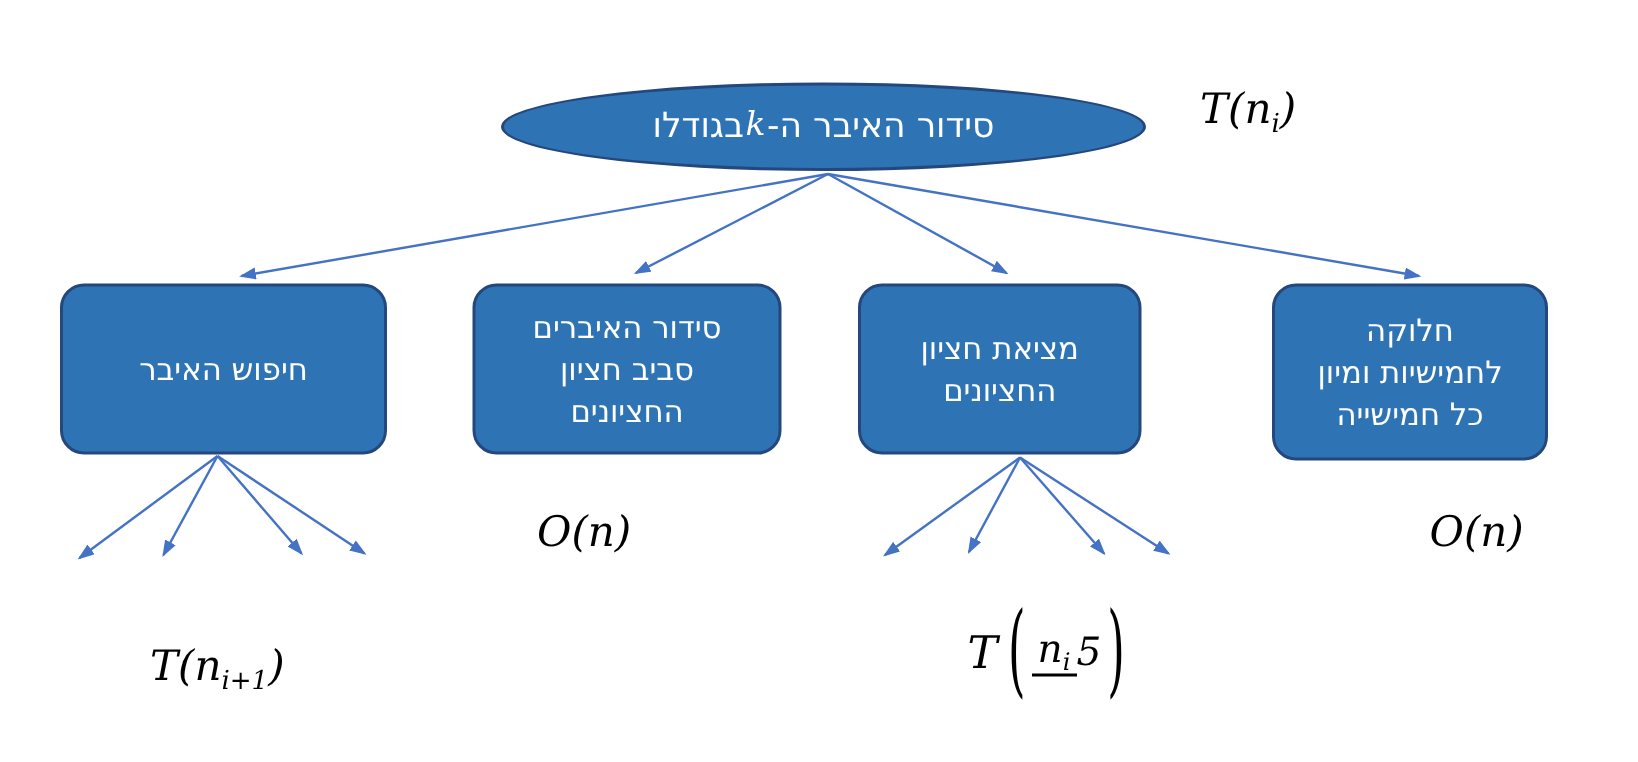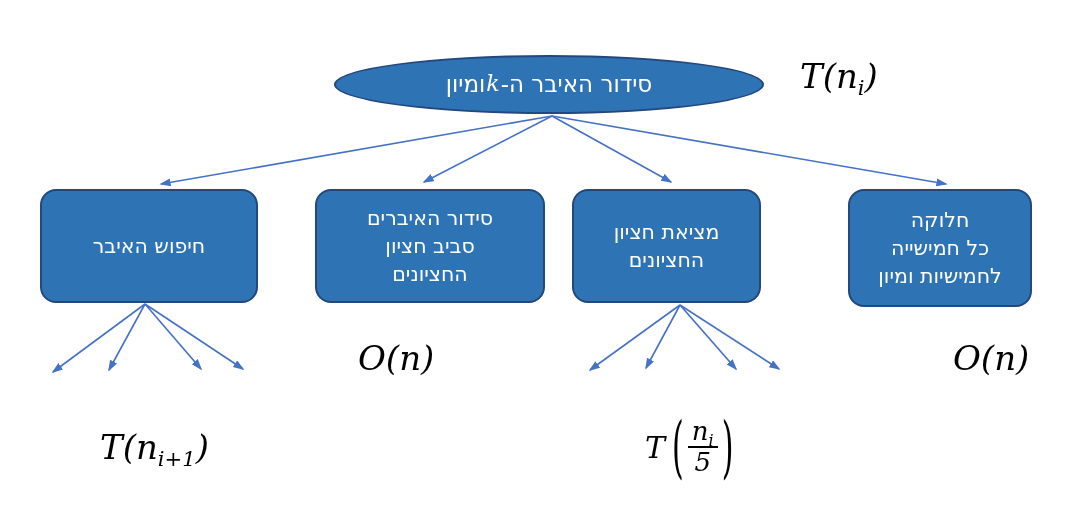--- a/index.html
+++ b/index.html
@@ -31,41 +31,41 @@
     left:334px;top:55px;width:430px;height:59px;
     border-radius:50%;
     font-size:23px;line-height:1.1;flex-direction:row;gap:0;
   }
   .ellipse .kvar{
     font-family:"DejaVu Serif","Liberation Serif",serif;
     font-style:italic;font-size:22px;padding:0 1px;
   }
   .box{border-radius:16px;font-size:20.5px;line-height:1.38;}
   .box1{left:40px;top:189px;width:218px;height:114px;}
-  .box2{left:315px;top:189px;width:230px;height:114px;}
+  .box2{left:315px;top:189px;width:206px;height:114px;}
   .box3{left:572px;top:189px;width:189px;height:114px;}
   .box4{left:848px;top:189px;width:184px;height:118px;}
   .math{
     position:absolute;
     font-family:"DejaVu Serif","Liberation Serif",serif;
     font-style:italic;color:var(--math-text,#000);
-    font-size:34px;white-space:nowrap;
+    font-size:28px;white-space:nowrap;
   }
   .math sub{font-size:0.62em;font-style:italic;line-height:0;vertical-align:-0.35em;}
   .t-ni{left:800px;top:56px;}
   .o-left{left:358px;top:338px;}
   .o-right{left:953px;top:338px;}
   .t-ni1{left:100px;top:427px;}
   .frac-label{left:645px;top:418px;display:flex;align-items:center;font-size:26px;}
   .frac-label .t{font-size:30px;margin-right:6px;}
   .frac-label .paren{
     font-size:30px;font-style:normal;line-height:1;
     transform:scaleY(2.25);transform-origin:center;display:inline-block;padding:0 1px;
   }
-  .frac{display:inline-flex;flex-direction:column;align-items:center;line-height:1.05;margin:0 3px;}
+  .frac{display:inline-flex;flex-direction:row;align-items:center;line-height:1.05;margin:0 3px;}
   .frac .num{border-bottom:2px solid var(--math-text,#000);padding:0 4px 1px 4px;}
   .frac .den{padding-top:1px;}
 </style>
 </head>
 <body>
 
 <div class="canvas">
 
   <svg class="arrows" viewBox="0 0 1092 508" xmlns="http://www.w3.org/2000/svg">
     <defs>
@@ -87,21 +87,21 @@
       <line x1="680" y1="305" x2="590" y2="370" marker-end="url(#ah)"></line>
       <line x1="680" y1="305" x2="646" y2="368" marker-end="url(#ah)"></line>
       <line x1="680" y1="305" x2="736" y2="369" marker-end="url(#ah)"></line>
       <line x1="680" y1="305" x2="779" y2="369" marker-end="url(#ah)"></line>
     </g>
   </svg>
 
   <div class="node ellipse" dir="rtl">
     <span>סידור האיבר ה-</span>
       <span class="kvar">k</span>
-      <span> ומיון</span>
+      <span> בגודלו</span>
   </div>
 
   <div class="math t-ni" dir="ltr">
     <span>T(n</span><sub>i</sub><span>)</span>
   </div>
 
   <div class="node box box1" dir="rtl">
     <div>חיפוש האיבר</div>
   </div>
 
@@ -111,22 +111,22 @@
     <div>החציונים</div>
   </div>
 
   <div class="node box box3" dir="rtl">
     <div>מציאת חציון</div>
     <div>החציונים</div>
   </div>
 
   <div class="node box box4" dir="rtl">
     <div>חלוקה</div>
+    <div>לחמישיות ומיון</div>
     <div>כל חמישייה</div>
-    <div>לחמישיות ומיון</div>
   </div>
 
   <div class="math o-left" dir="ltr">O(n)</div>
 
   <div class="math o-right" dir="ltr">O(n)</div>
 
   <div class="math t-ni1" dir="ltr">
     <span>T(n</span><sub>i+1</sub><span>)</span>
   </div>
 

